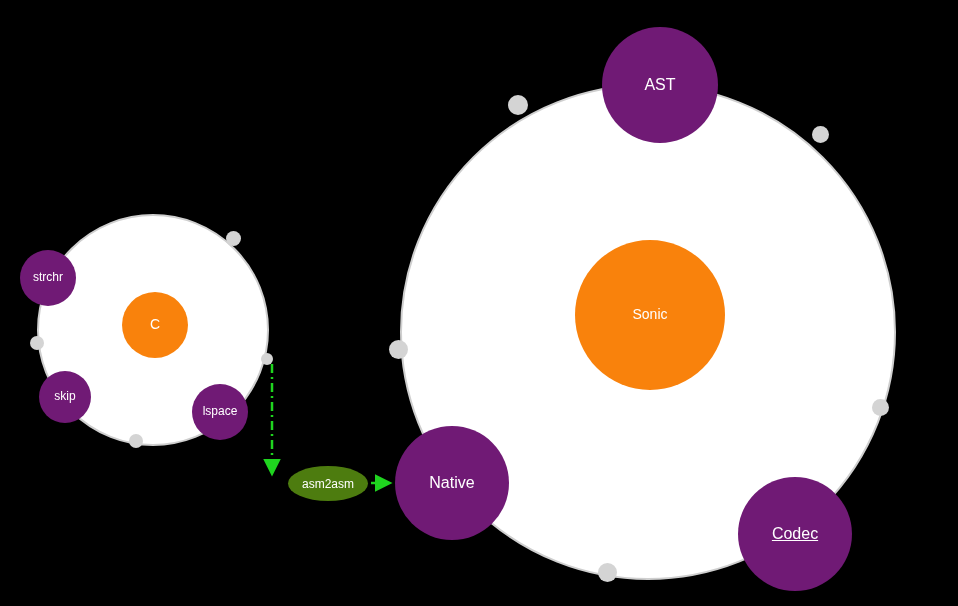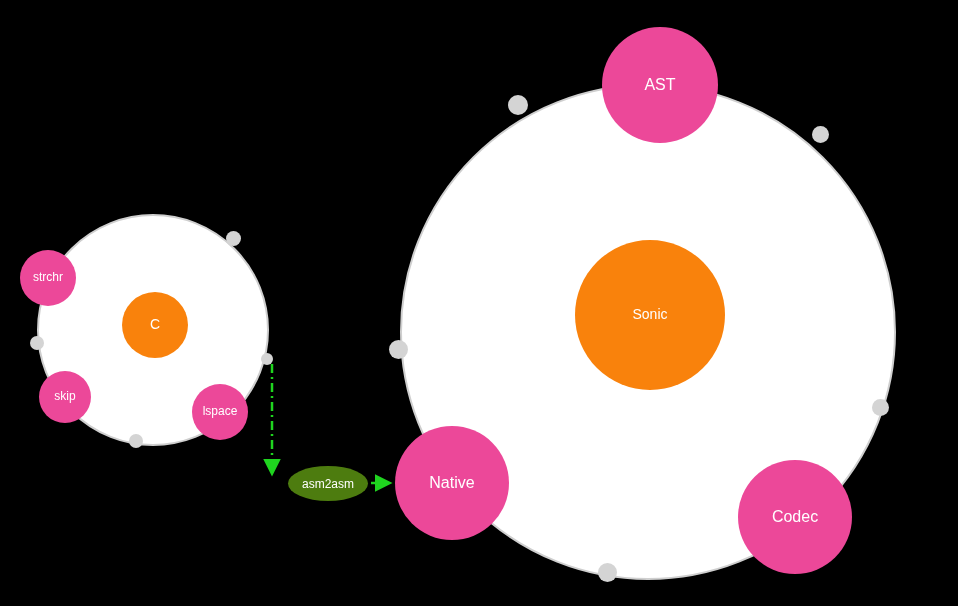--- a/index.html
+++ b/index.html
@@ -26,21 +26,21 @@
     position: absolute;
     border-radius: 50%;
     display: flex;
     align-items: center;
     justify-content: center;
     color: #ffffff;
     text-align: center;
     line-height: 1.1;
   }
   .node.center-node { background: #f9820c; }
-  .node.satellite   { background: #ec4899; }
+  .node.satellite   { background: #701a75; }
 
   
   .sm-label  { font-size: 12px; }
   .sm-center { font-size: 14px; }
 
   
   .lg-label  { font-size: 16px; }
   .lg-center { font-size: 14px; font-weight: 500; }
 
   .dot {
@@ -116,21 +116,21 @@
   <div class="node satellite lg-label" style="left:602px; top:27px; width:116px; height:116px;">
     <span>AST</span>
   </div>
 
 
 
   <div class="node satellite lg-label" style="left:395px; top:426px; width:114px; height:114px;">
     <span>Native</span>
   </div>
 
-  <div class="node satellite lg-label" style="left:738px; top:460px; width:114px; height:114px;">
+  <div class="node satellite lg-label" style="left:738px; top:477px; width:114px; height:114px;text-decoration:underline;">
     <span>Codec</span>
   </div>
 
   <svg class="connector-layer" viewBox="0 0 958 606" xmlns="http://www.w3.org/2000/svg">
     <defs>
       <marker id="arrowhead" viewBox="0 0 10 10" refX="8" refY="5" markerWidth="7" markerHeight="7" orient="auto-start-reverse">
         <path d="M0,0 L10,5 L0,10 z" fill="#1fd41f"></path>
       </marker>
     </defs>
     <path d="M272,364 L272,473" stroke="#1fd41f" stroke-width="2.5" stroke-dasharray="9 4 2 4" fill="none" marker-end="url(#arrowhead)"></path>

